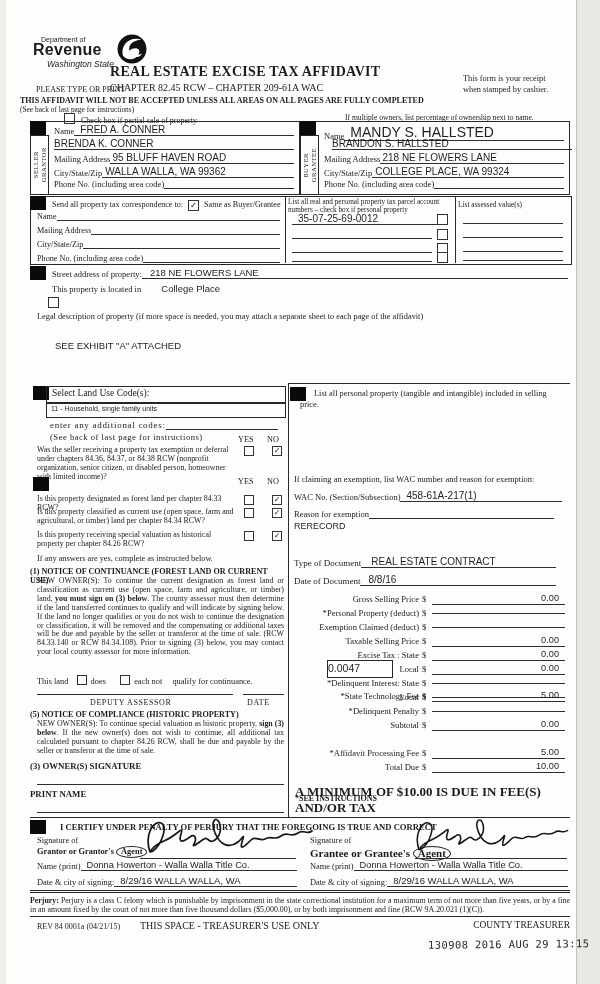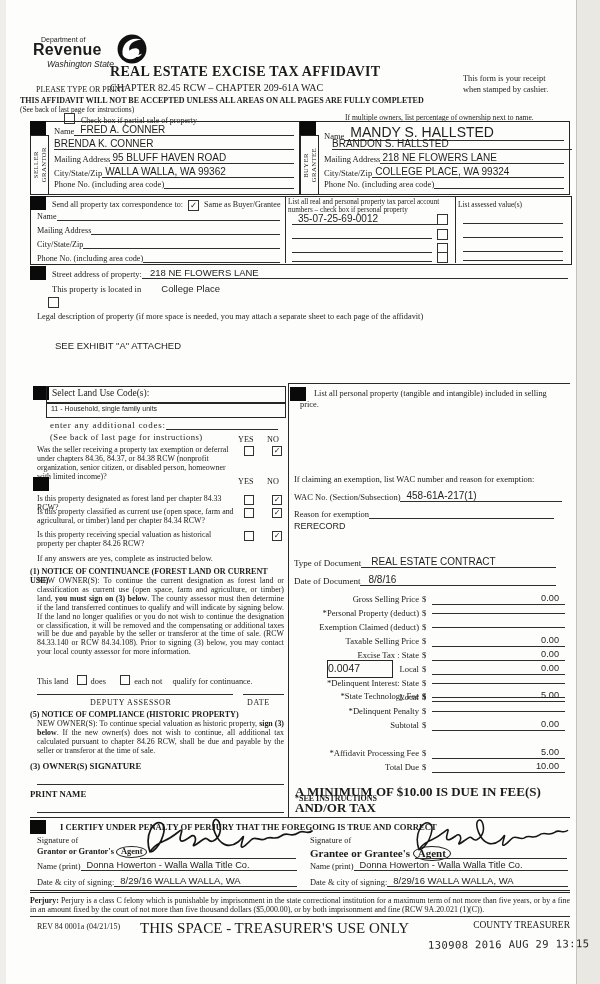--- a/index.html
+++ b/index.html
@@ -381,15 +381,15 @@
 <div class="a flexrow" style="left:310px;top:875px;width:258px;font-size:8.4px">
   <span class="nw">Date &amp; city of signing:</span>
   <span class="grow typed" style="font-size:9.5px">8/29/16  WALLA WALLA, WA</span>
 </div>
 
 <div class="a j" style="left:30px;top:890px;width:540px;border-top:3px double #222;padding-top:3px;font-size:7.9px;line-height:9.3px">
   <span class="b">Perjury:</span><span> Perjury is a class C felony which is punishable by imprisonment in the state correctional institution for a maximum term of not more than five years, or by a fine in an amount fixed by the court of not more than five thousand dollars ($5,000.00), or by both imprisonment and fine (RCW 9A.20.021 (1)(C)).</span>
 </div>
 <div class="hline" style="left:30px;top:916px;width:540px;border-top-width:1.4px"></div>
 <div class="a" style="left:37px;top:922px;font-size:8px">REV 84 0001a (04/21/15)</div>
-<div class="a c" style="left:140px;top:920px;width:380px;font-size:15px">THIS SPACE - TREASURER'S USE ONLY</div>
+<div class="a c" style="left:140px;top:920px;width:380px;font-size:10px">THIS SPACE - TREASURER'S USE ONLY</div>
 <div class="a" style="left:455px;top:920px;width:115px;font-size:9.5px;text-align:right">COUNTY TREASURER</div>
 <div class="a" style="left:428px;top:938px;font-family:'DejaVu Sans Mono',monospace;font-size:10.5px;letter-spacing:.4px;color:#2b2b2b;transform:rotate(-.6deg)">130908 2016 AUG 29 13:15</div>
 
 </body></html>

